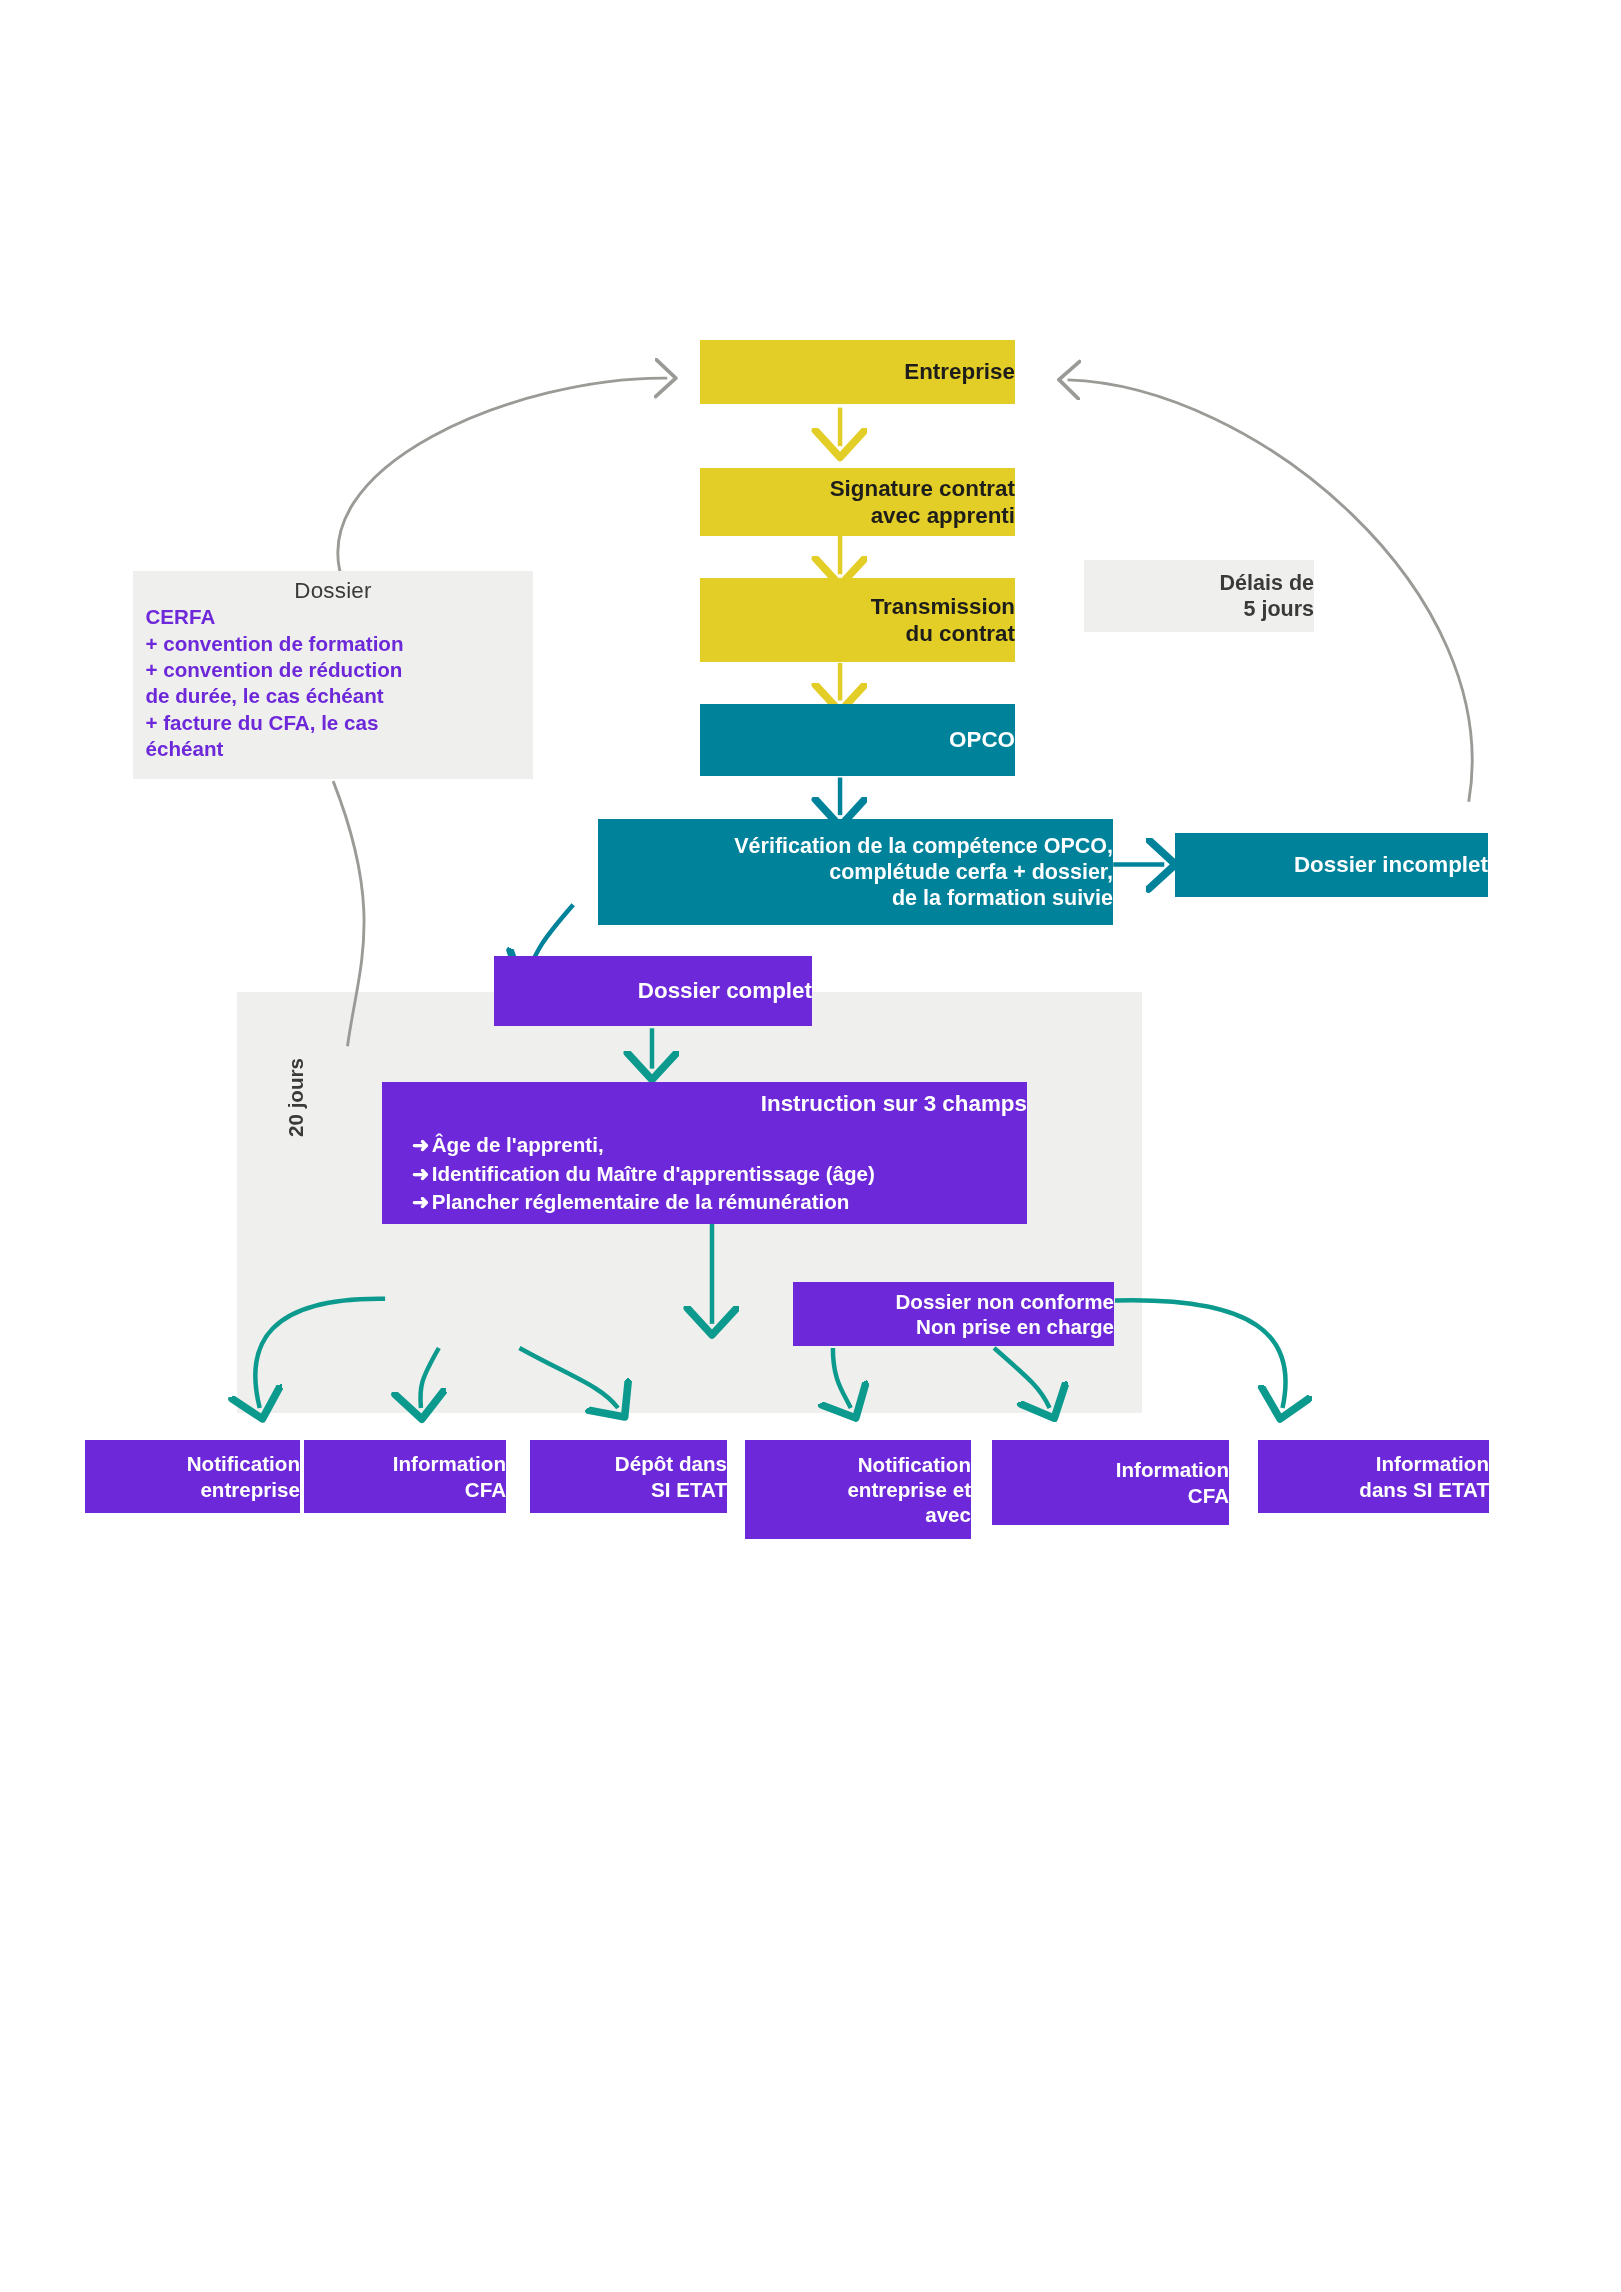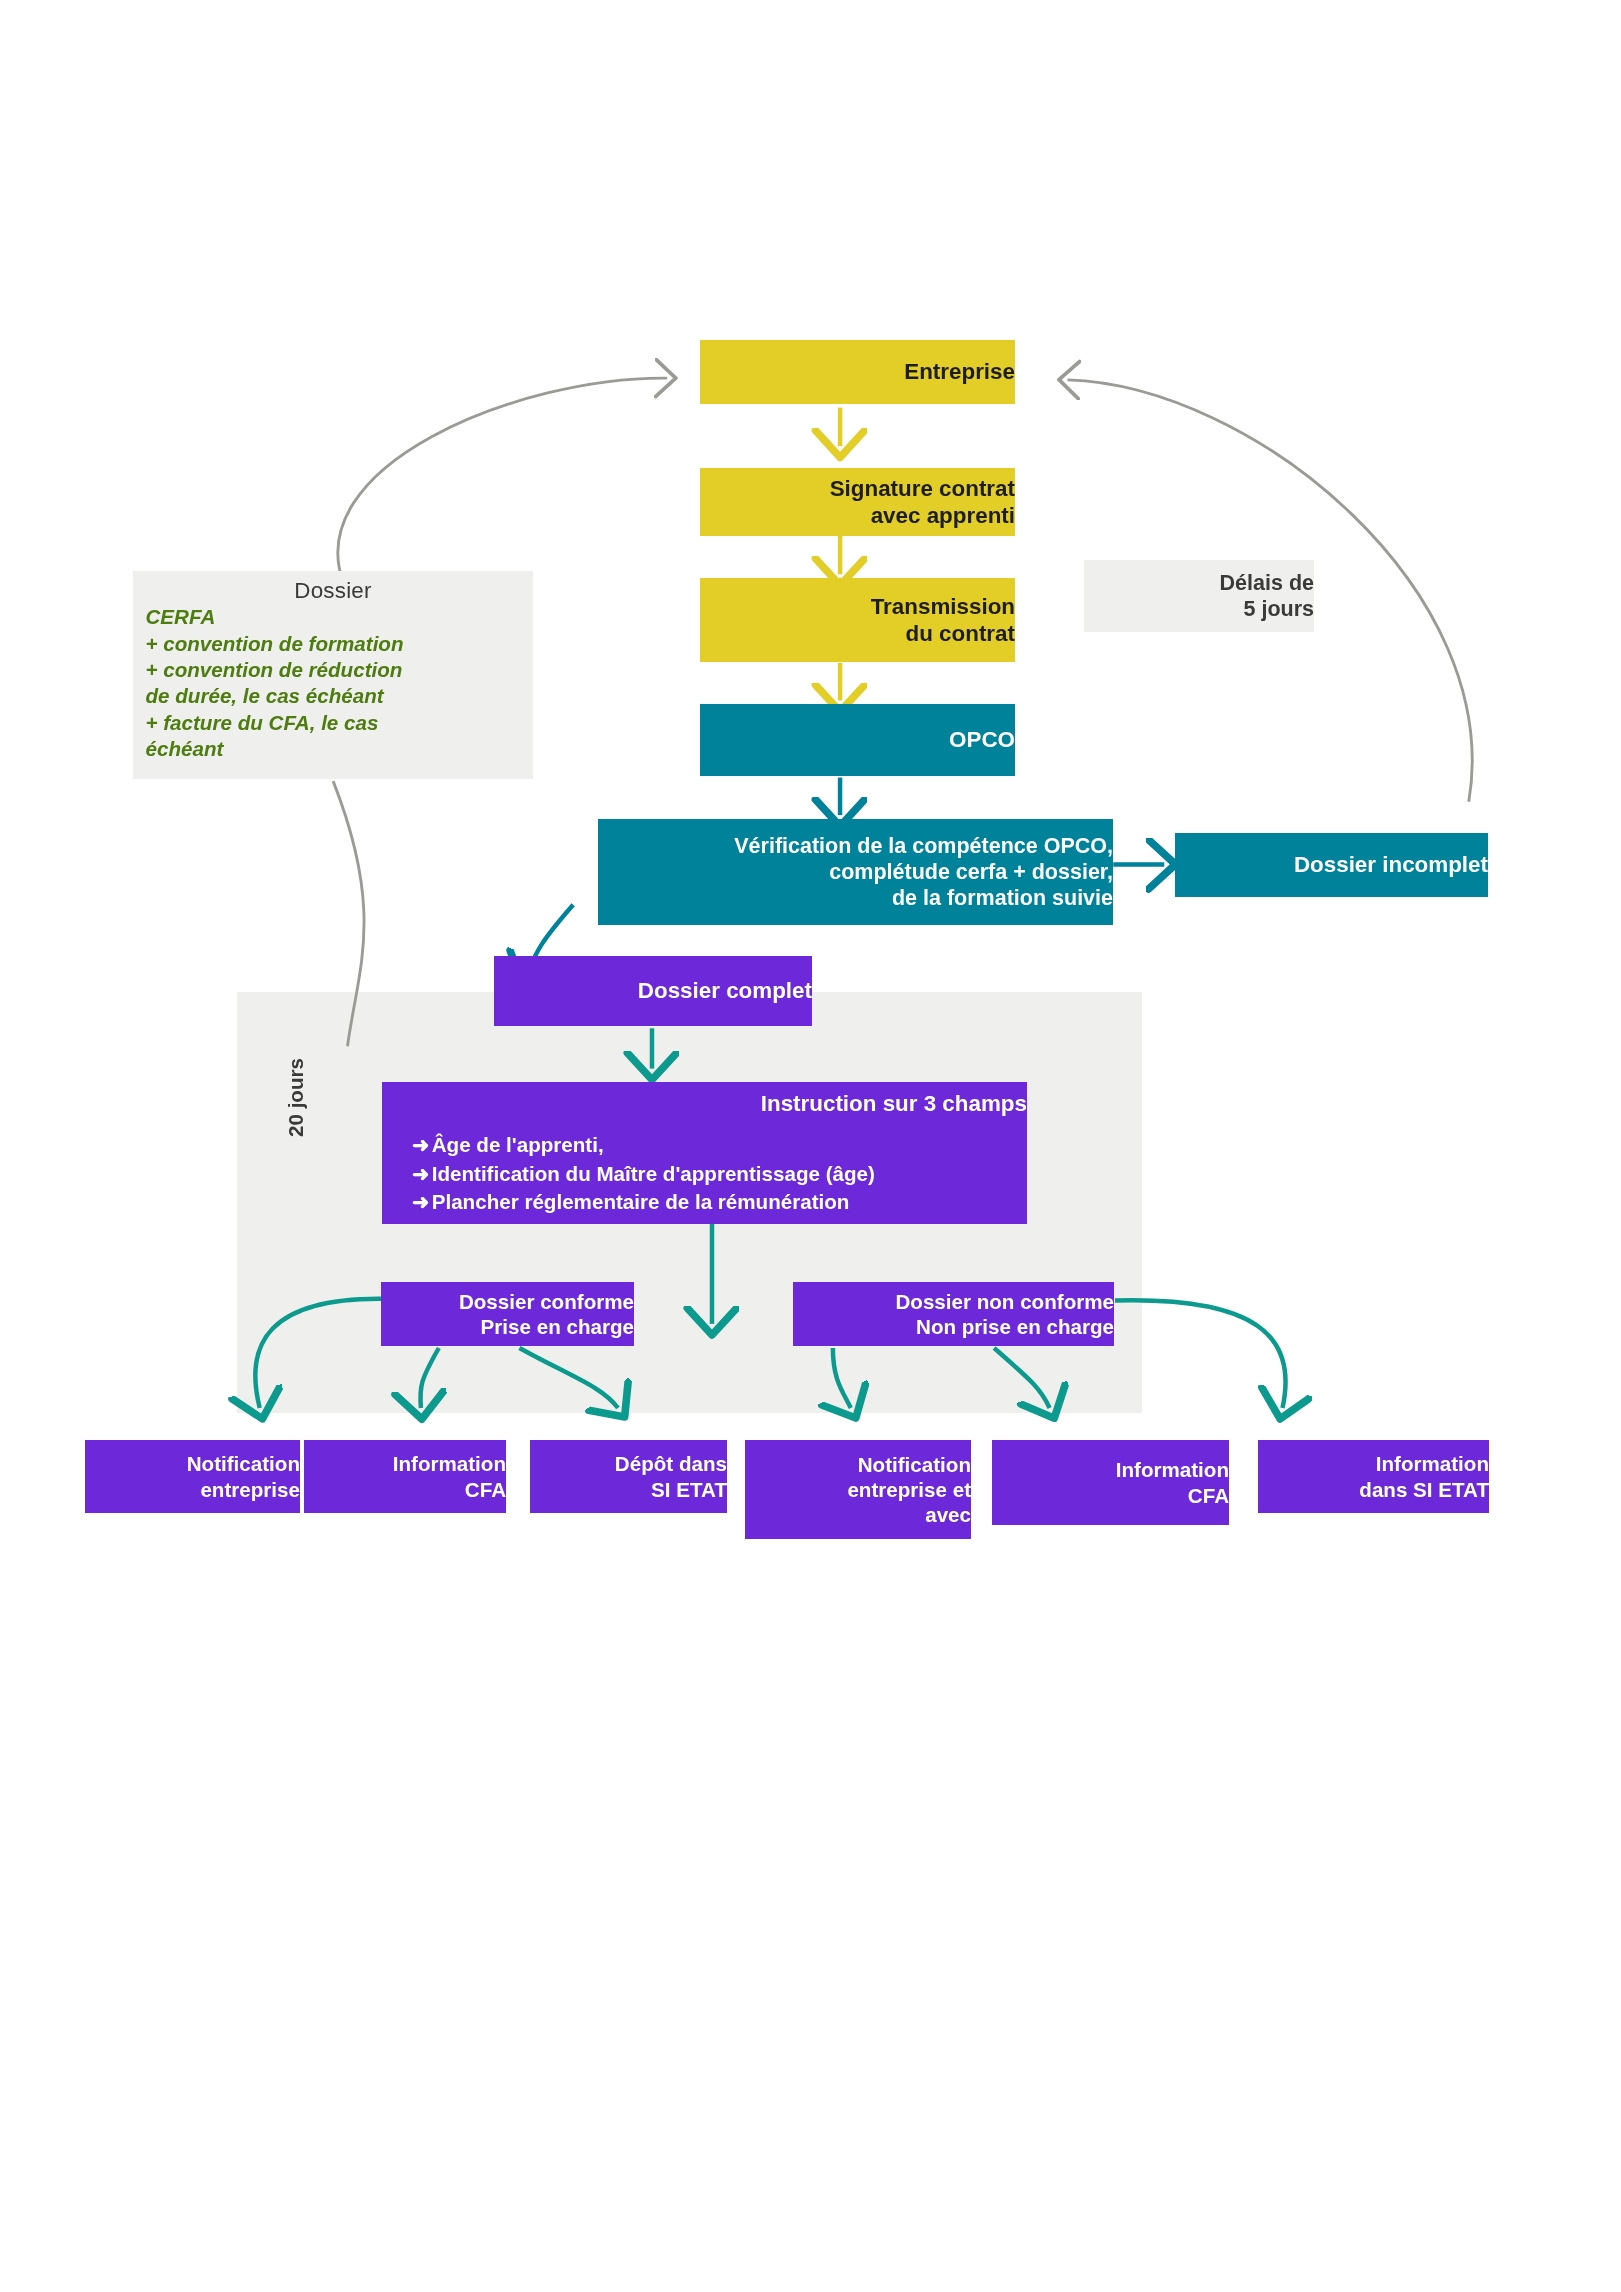--- a/index.html
+++ b/index.html
@@ -66,25 +66,24 @@
     text-align: center;
     width: 100%;
     color: #3a3a38;
     letter-spacing: 0.2px;
   }
   .dossier-body {
     font-weight: bold;
     font-size: 20.6px;
     text-align: left;
     width: 100%;
-    color: #4d7c0f;
+    color: #6d28d9;
     line-height: 1.28;
     padding-left: 12.5px;
     box-sizing: border-box;
-    font-style: italic;
   }
   .delais-txt {
     font-weight: bold;
     font-size: 21.5px;
     color: #3a3a38;
     text-align: center;
   }
   .instr-title {
     font-size: 22.4px;
     font-weight: bold;
@@ -205,24 +204,20 @@
       </div>
       <div>
         <span class="bullet">➜</span><span>Identification du Maître d'apprentissage (âge)</span>
       </div>
       <div>
         <span class="bullet">➜</span><span>Plancher réglementaire de la rémunération</span>
       </div>
     </div>
   </div>
 
-  <div class="node teal-green" style="left:381px; top:1282px; width:253px; height:64px; font-size:20.6px;">
-    <span class="n-line">Dossier conforme</span>
-    <span class="n-line">Prise en charge</span>
-  </div>
 
   <div class="node teal-green" style="left:793px; top:1282px; width:321px; height:64px; font-size:20.6px;">
     <span class="n-line">Dossier non conforme</span>
     <span class="n-line">Non prise en charge</span>
   </div>
 
   <div class="node teal-green" style="left:85px; top:1440px; width:215px; height:73px; font-size:20.6px;">
     <span class="n-line">Notification</span>
     <span class="n-line">entreprise</span>
   </div>

